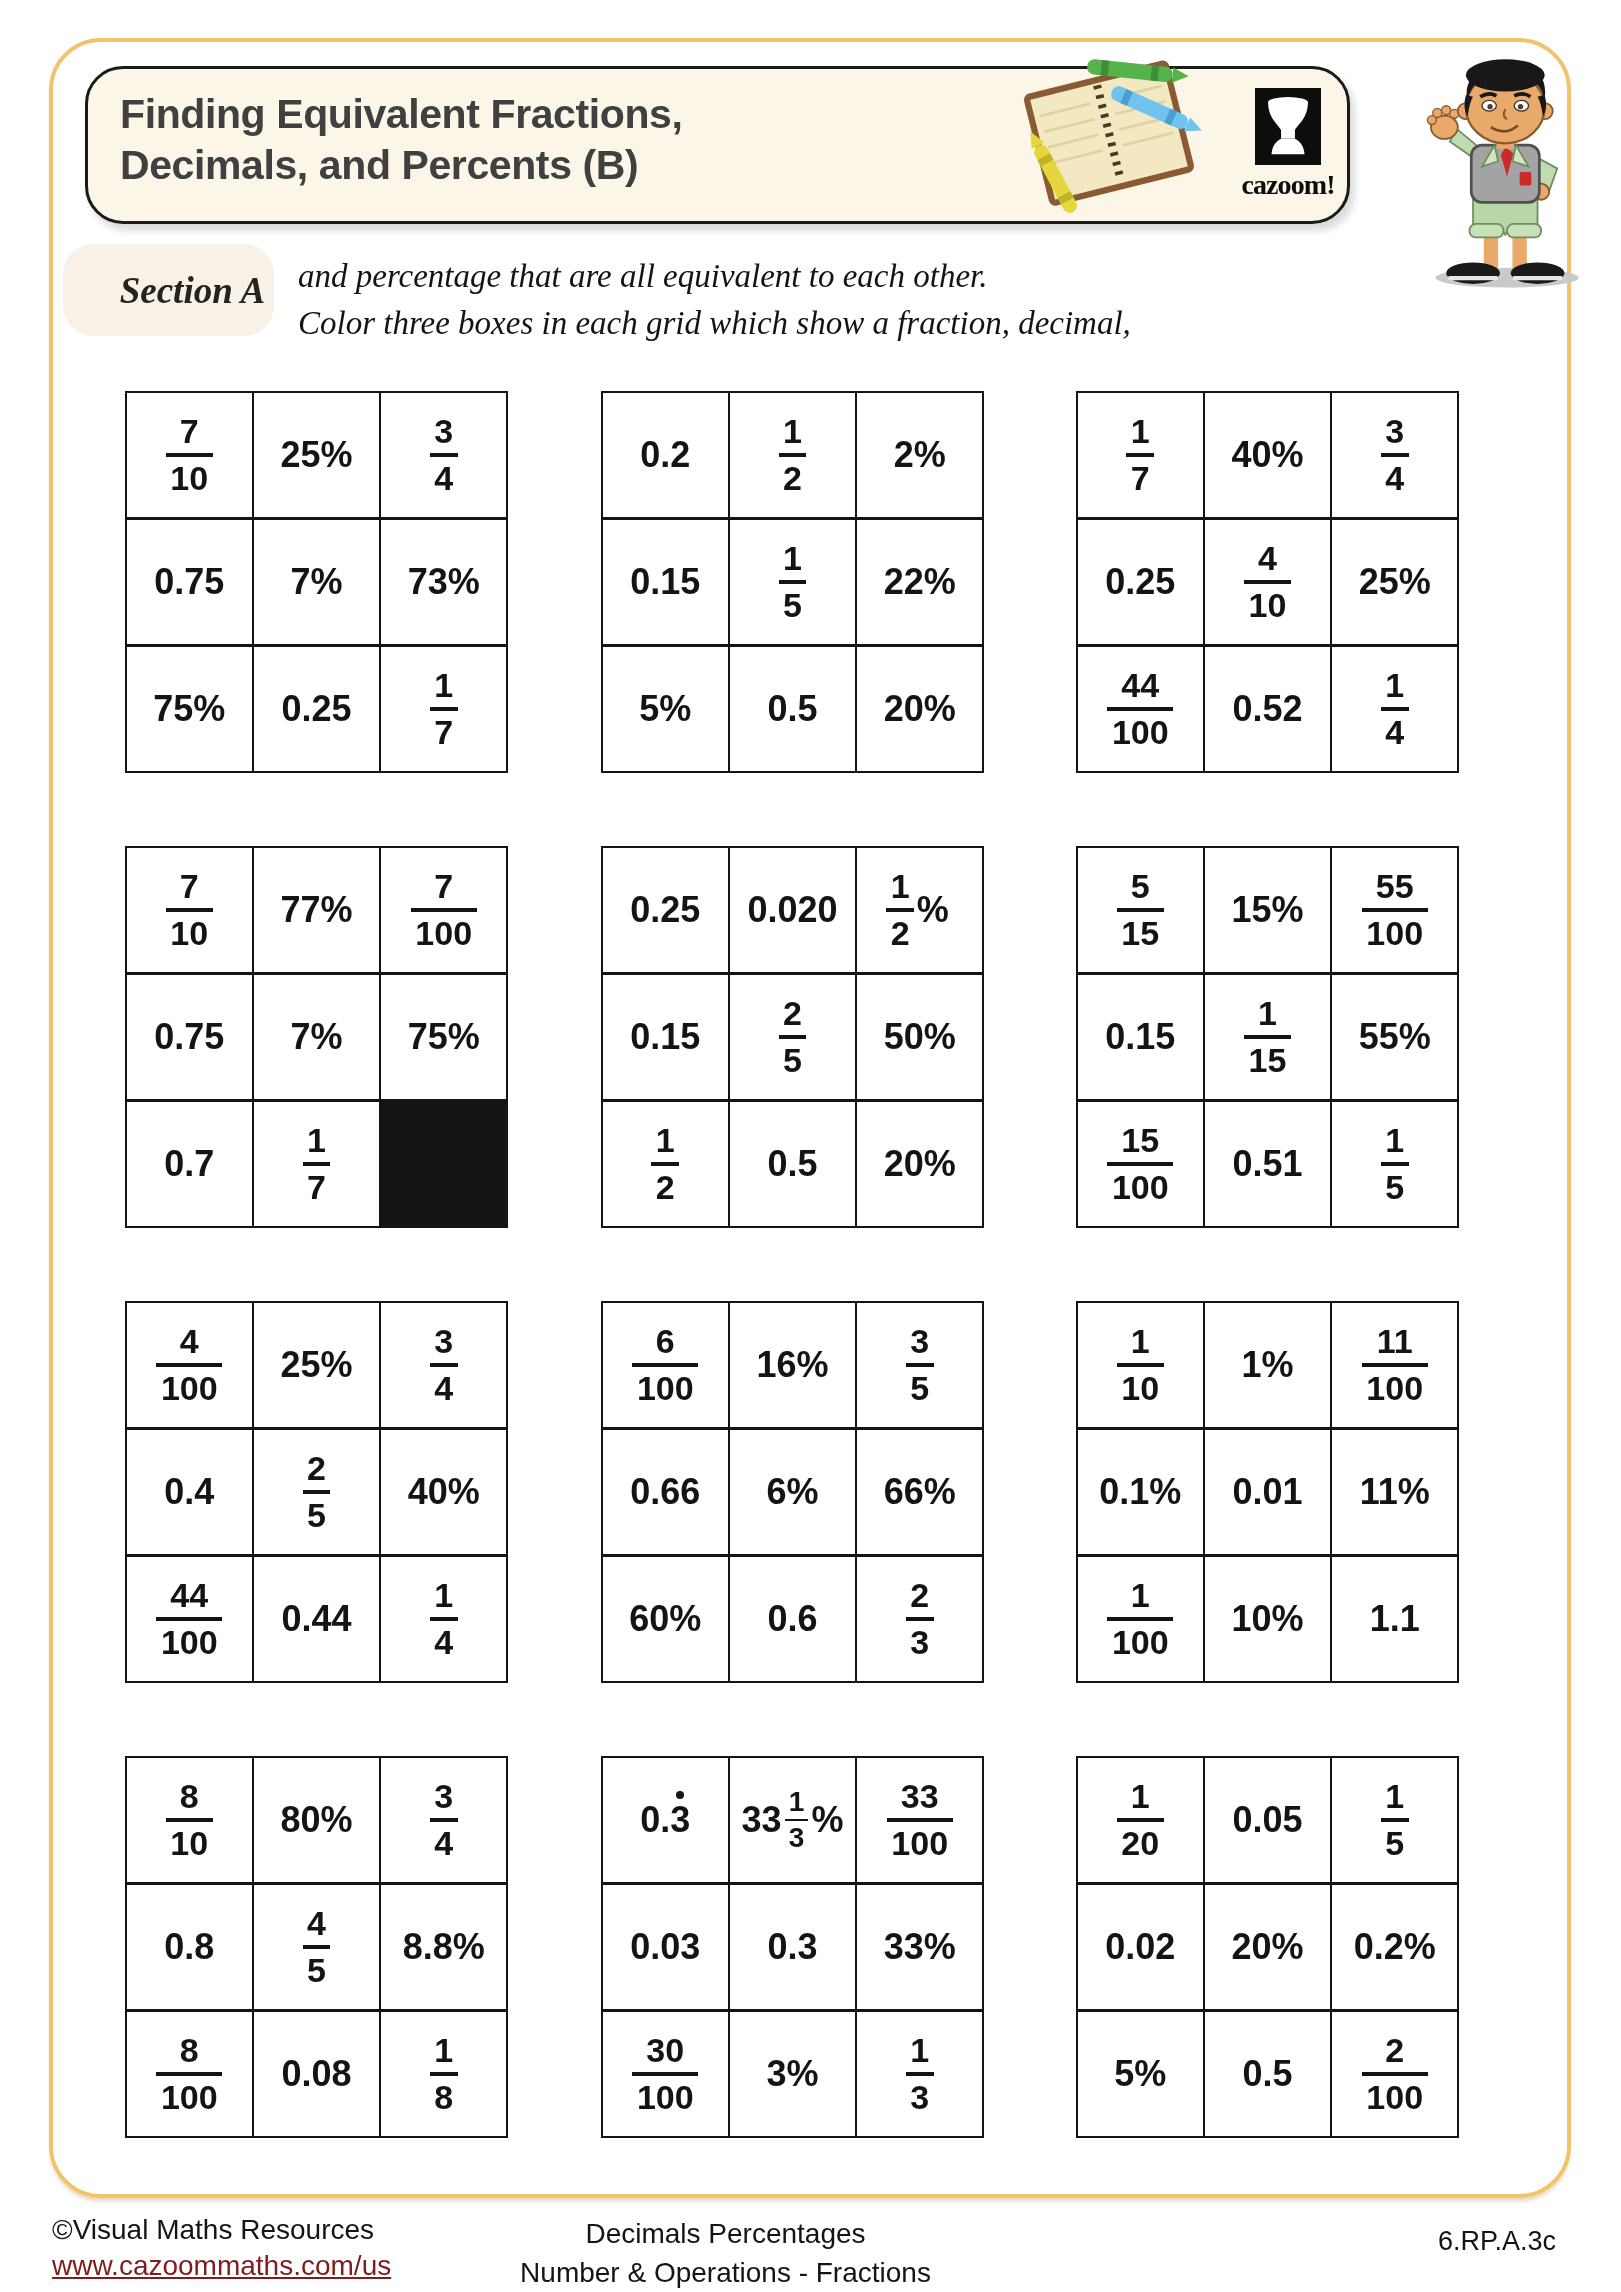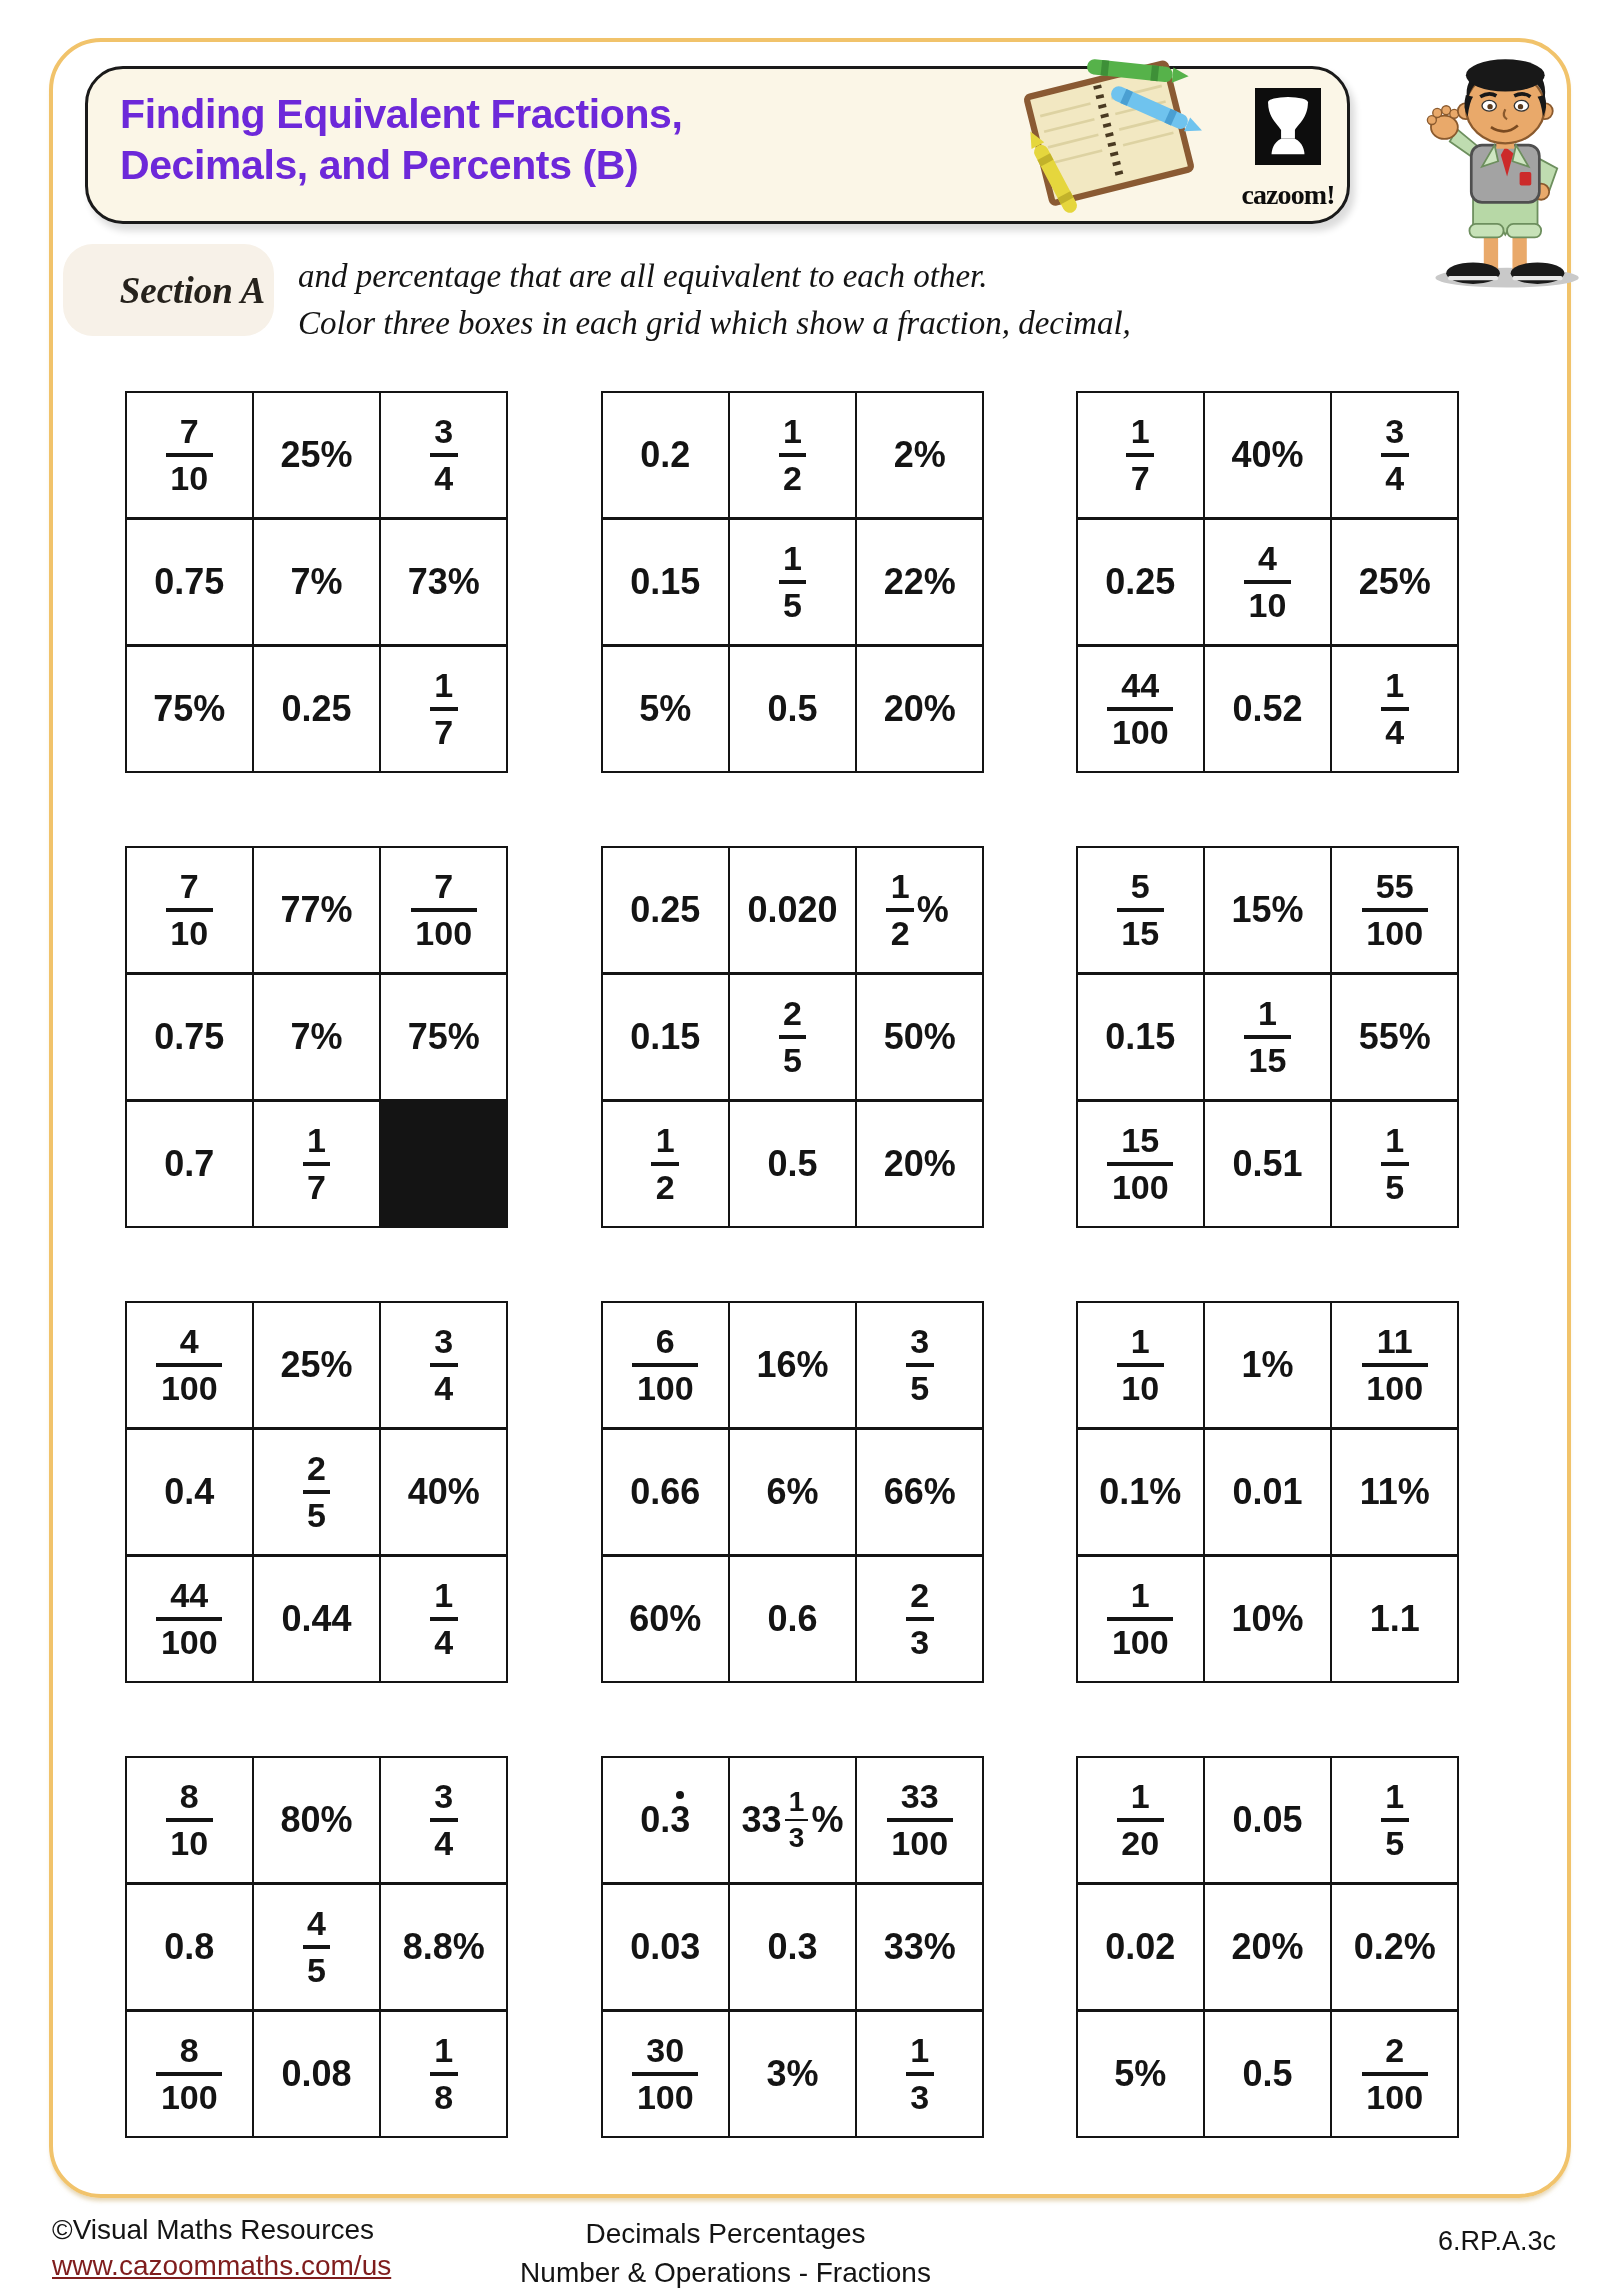--- a/index.html
+++ b/index.html
@@ -12,26 +12,26 @@
     border:4.5px solid #f1c36b;border-radius:52px;box-sizing:border-box;
     box-shadow:0 5.4px 4.5px -2.7px rgba(210,185,130,.6);
   }
   .title-box{
     position:absolute;left:85px;top:66px;width:1265px;height:158px;
     background:#fbf6e7;border:3.6px solid #1a1a1a;border-radius:38px;box-sizing:border-box;
     box-shadow:4.5px 6.3px 7.2px rgba(0,0,0,.14);
   }
   .title{
     position:absolute;left:32px;top:19.7px;font-size:41px;line-height:51px;
-    font-weight:700;letter-spacing:-0.4px;color:#6d28d9;
+    font-weight:700;letter-spacing:-0.4px;color:#404040;
   }
   .notebook{position:absolute;left:1001px;top:52px;width:229px;height:170px;}
   .logo{position:absolute;left:1238px;top:88px;width:100px;text-align:center;}
   .logo-box{width:66px;height:77px;background:#0d0d0d;margin:0 auto;display:flex;align-items:center;justify-content:center;}
-  .logo-word{font-family:"Liberation Serif",serif;font-weight:700;font-size:28px;letter-spacing:-0.9px;margin-top:14px;color:#0d0d0d;}
+  .logo-word{font-family:"Liberation Serif",serif;font-weight:700;font-size:28px;letter-spacing:-0.9px;margin-top:4px;color:#0d0d0d;}
   .boy{position:absolute;left:1394px;top:52px;width:219px;height:240px;}
 
   .section-box{
     position:absolute;left:63px;top:244px;width:211px;height:92px;
     background:#f7f1e8;border-radius:30px;display:flex;align-items:center;justify-content:center;
   }
   .section-label{font-family:"Liberation Serif",serif;font-style:italic;font-weight:700;font-size:37px;color:#26221c;margin-left:48px;}
   .instructions{
     position:absolute;left:298px;top:253px;font-family:"Liberation Serif",serif;
     font-style:italic;font-size:33px;line-height:47px;color:#141414;

